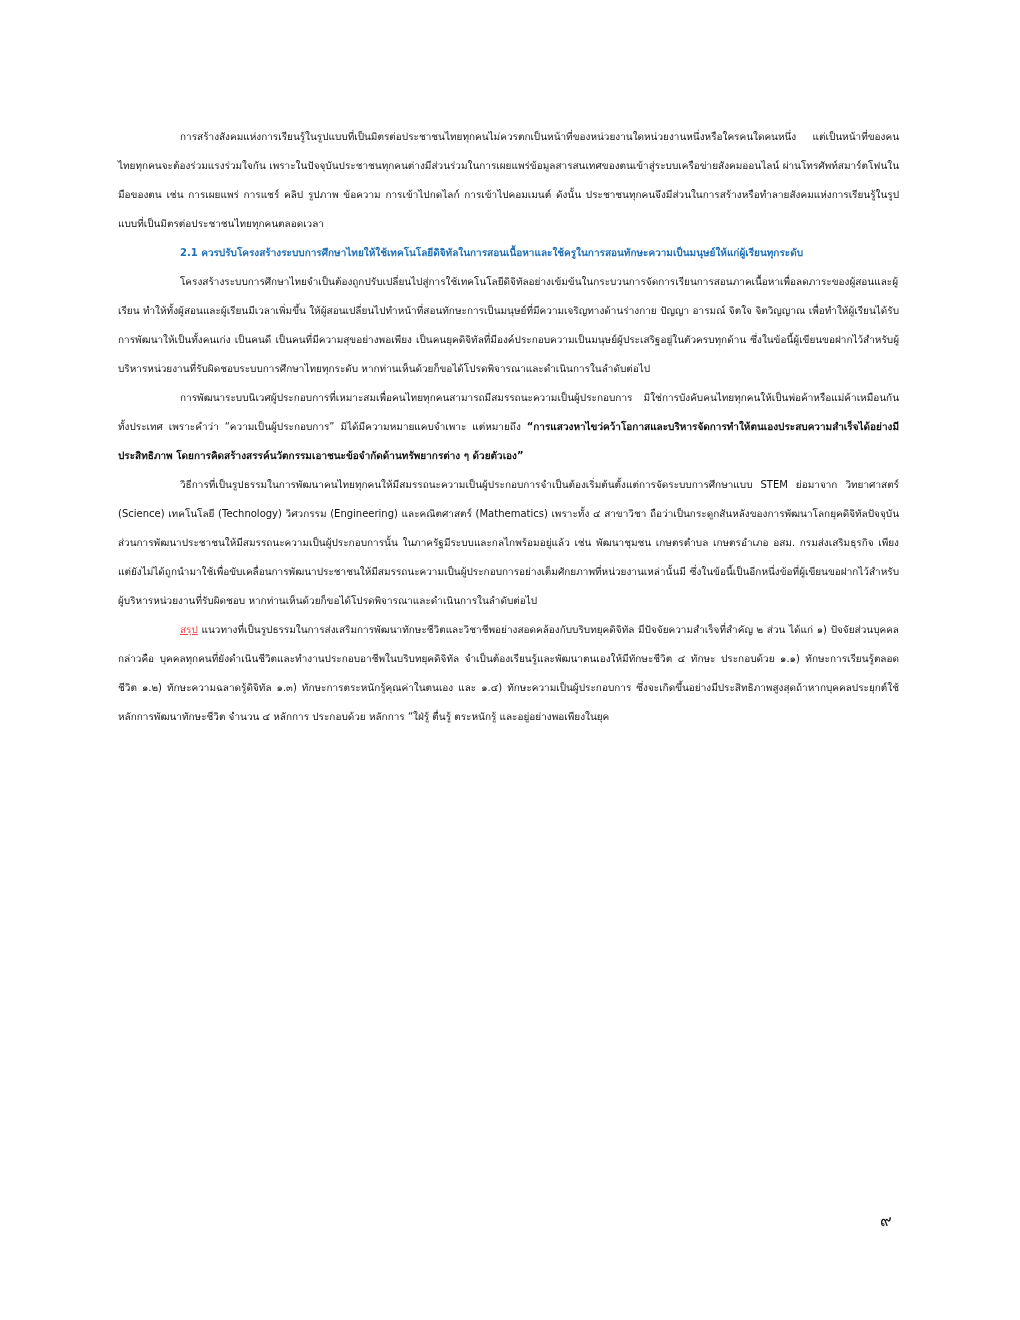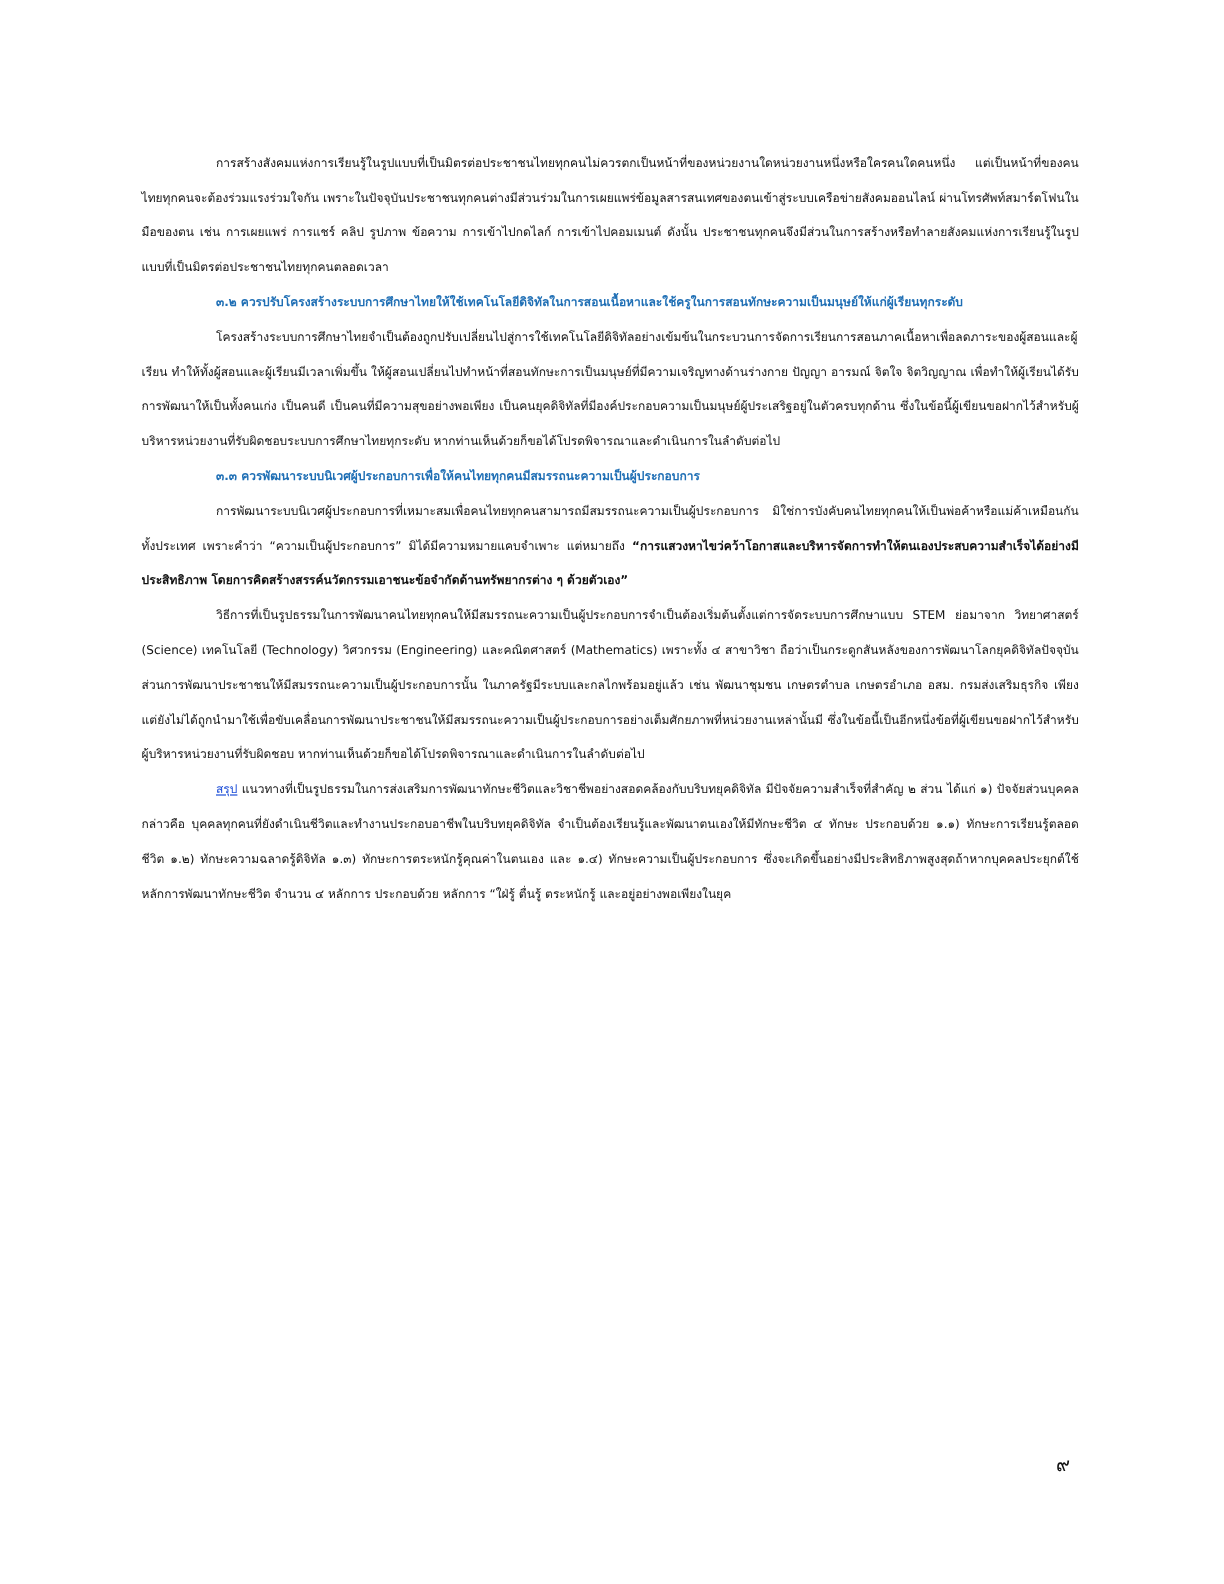--- a/index.html
+++ b/index.html
@@ -29,46 +29,45 @@
       text-align-last: left;
     }
     .indent {
       text-indent: 62px;
     }
     .heading {
       color: #1f6fb5;
       font-weight: bold;
     }
     .accent {
-      color: #1d4ed8;
+      color: #ef4444;
       text-decoration: underline;
     }
     .emph {
       font-weight: bold;
     }
     .page-number {
       position: absolute;
       left: 880px;
       top: 1208px;
       font-size: 16px;
       color: #111111;
     }
   </style>
 </head>
 <body>
 
 <div class="page">
 
   <p class="para indent">การสร้างสังคมแห่งการเรียนรู้ในรูปแบบที่เป็นมิตรต่อประชาชนไทยทุกคนไม่ควรตกเป็นหน้าที่ของหน่วยงานใดหน่วยงานหนึ่งหรือใครคนใดคนหนึ่ง แต่เป็นหน้าที่ของคนไทยทุกคนจะต้องร่วมแรงร่วมใจกัน เพราะในปัจจุบันประชาชนทุกคนต่างมีส่วนร่วมในการเผยแพร่ข้อมูลสารสนเทศของตนเข้าสู่ระบบเครือข่ายสังคมออนไลน์ ผ่านโทรศัพท์สมาร์ตโฟนในมือของตน เช่น การเผยแพร่ การแชร์ คลิป รูปภาพ ข้อความ การเข้าไปกดไลก์ การเข้าไปคอมเมนต์  ดังนั้น ประชาชนทุกคนจึงมีส่วนในการสร้างหรือทำลายสังคมแห่งการเรียนรู้ในรูปแบบที่เป็นมิตรต่อประชาชนไทยทุกคนตลอดเวลา</p>
 
-  <p class="para indent heading">๓.๒ ควรปรับโครงสร้างระบบการศึกษาไทยให้ใช้เทคโนโลยีดิจิทัลในการสอนเนื้อหาและใช้ครูในการสอนทักษะความเป็นมนุษย์ให้แก่ผู้เรียนทุกระดับ</p>
+  <p class="para indent heading">2.1 ควรปรับโครงสร้างระบบการศึกษาไทยให้ใช้เทคโนโลยีดิจิทัลในการสอนเนื้อหาและใช้ครูในการสอนทักษะความเป็นมนุษย์ให้แก่ผู้เรียนทุกระดับ</p>
 
   <p class="para indent">โครงสร้างระบบการศึกษาไทยจำเป็นต้องถูกปรับเปลี่ยนไปสู่การใช้เทคโนโลยีดิจิทัลอย่างเข้มข้นในกระบวนการจัดการเรียนการสอนภาคเนื้อหาเพื่อลดภาระของผู้สอนและผู้เรียน ทำให้ทั้งผู้สอนและผู้เรียนมีเวลาเพิ่มขึ้น  ให้ผู้สอนเปลี่ยนไปทำหน้าที่สอนทักษะการเป็นมนุษย์ที่มีความเจริญทางด้านร่างกาย ปัญญา อารมณ์ จิตใจ จิตวิญญาณ เพื่อทำให้ผู้เรียนได้รับการพัฒนาให้เป็นทั้งคนเก่ง เป็นคนดี เป็นคนที่มีความสุขอย่างพอเพียง เป็นคนยุคดิจิทัลที่มีองค์ประกอบความเป็นมนุษย์ผู้ประเสริฐอยู่ในตัวครบทุกด้าน  ซึ่งในข้อนี้ผู้เขียนขอฝากไว้สำหรับผู้บริหารหน่วยงานที่รับผิดชอบระบบการศึกษาไทยทุกระดับ หากท่านเห็นด้วยก็ขอได้โปรดพิจารณาและดำเนินการในลำดับต่อไป</p>
 
-  <p class="para indent heading">๓.๓ ควรพัฒนาระบบนิเวศผู้ประกอบการเพื่อให้คนไทยทุกคนมีสมรรถนะความเป็นผู้ประกอบการ</p>
 
   <p class="para indent"><span>การพัฒนาระบบนิเวศผู้ประกอบการที่เหมาะสมเพื่อคนไทยทุกคนสามารถมีสมรรถนะความเป็นผู้ประกอบการ มิใช่การบังคับคนไทยทุกคนให้เป็นพ่อค้าหรือแม่ค้าเหมือนกันทั้งประเทศ เพราะคำว่า “ความเป็นผู้ประกอบการ” มิได้มีความหมายแคบจำเพาะ แต่หมายถึง </span><span class="emph">“การแสวงหาไขว่คว้าโอกาสและบริหารจัดการทำให้ตนเองประสบความสำเร็จได้อย่างมีประสิทธิภาพ โดยการคิดสร้างสรรค์นวัตกรรมเอาชนะข้อจำกัดด้านทรัพยากรต่าง ๆ ด้วยตัวเอง”</span></p>
 
   <p class="para indent">วิธีการที่เป็นรูปธรรมในการพัฒนาคนไทยทุกคนให้มีสมรรถนะความเป็นผู้ประกอบการจำเป็นต้องเริ่มต้นตั้งแต่การจัดระบบการศึกษาแบบ STEM ย่อมาจาก วิทยาศาสตร์ (Science) เทคโนโลยี (Technology) วิศวกรรม (Engineering) และคณิตศาสตร์ (Mathematics) เพราะทั้ง ๔ สาขาวิชา ถือว่าเป็นกระดูกสันหลังของการพัฒนาโลกยุคดิจิทัลปัจจุบัน  ส่วนการพัฒนาประชาชนให้มีสมรรถนะความเป็นผู้ประกอบการนั้น ในภาครัฐมีระบบและกลไกพร้อมอยู่แล้ว เช่น พัฒนาชุมชน เกษตรตำบล เกษตรอำเภอ อสม. กรมส่งเสริมธุรกิจ  เพียงแต่ยังไม่ได้ถูกนำมาใช้เพื่อขับเคลื่อนการพัฒนาประชาชนให้มีสมรรถนะความเป็นผู้ประกอบการอย่างเต็มศักยภาพที่หน่วยงานเหล่านั้นมี  ซึ่งในข้อนี้เป็นอีกหนึ่งข้อที่ผู้เขียนขอฝากไว้สำหรับผู้บริหารหน่วยงานที่รับผิดชอบ หากท่านเห็นด้วยก็ขอได้โปรดพิจารณาและดำเนินการในลำดับต่อไป</p>
 
   <p class="para indent"><span class="accent">สรุป</span><span> แนวทางที่เป็นรูปธรรมในการส่งเสริมการพัฒนาทักษะชีวิตและวิชาชีพอย่างสอดคล้องกับบริบทยุคดิจิทัล มีปัจจัยความสำเร็จที่สำคัญ ๒ ส่วน ได้แก่ ๑) ปัจจัยส่วนบุคคล กล่าวคือ บุคคลทุกคนที่ยังดำเนินชีวิตและทำงานประกอบอาชีพในบริบทยุคดิจิทัล จำเป็นต้องเรียนรู้และพัฒนาตนเองให้มีทักษะชีวิต ๔ ทักษะ ประกอบด้วย ๑.๑) ทักษะการเรียนรู้ตลอดชีวิต ๑.๒) ทักษะความฉลาดรู้ดิจิทัล ๑.๓) ทักษะการตระหนักรู้คุณค่าในตนเอง และ ๑.๔) ทักษะความเป็นผู้ประกอบการ  ซึ่งจะเกิดขึ้นอย่างมีประสิทธิภาพสูงสุดถ้าหากบุคคลประยุกต์ใช้หลักการพัฒนาทักษะชีวิต จำนวน ๔ หลักการ ประกอบด้วย หลักการ “ใฝ่รู้ ตื่นรู้ ตระหนักรู้ และอยู่อย่างพอเพียงในยุค</span></p>
 
 </div>
 
 <div class="page-number">๙</div>

